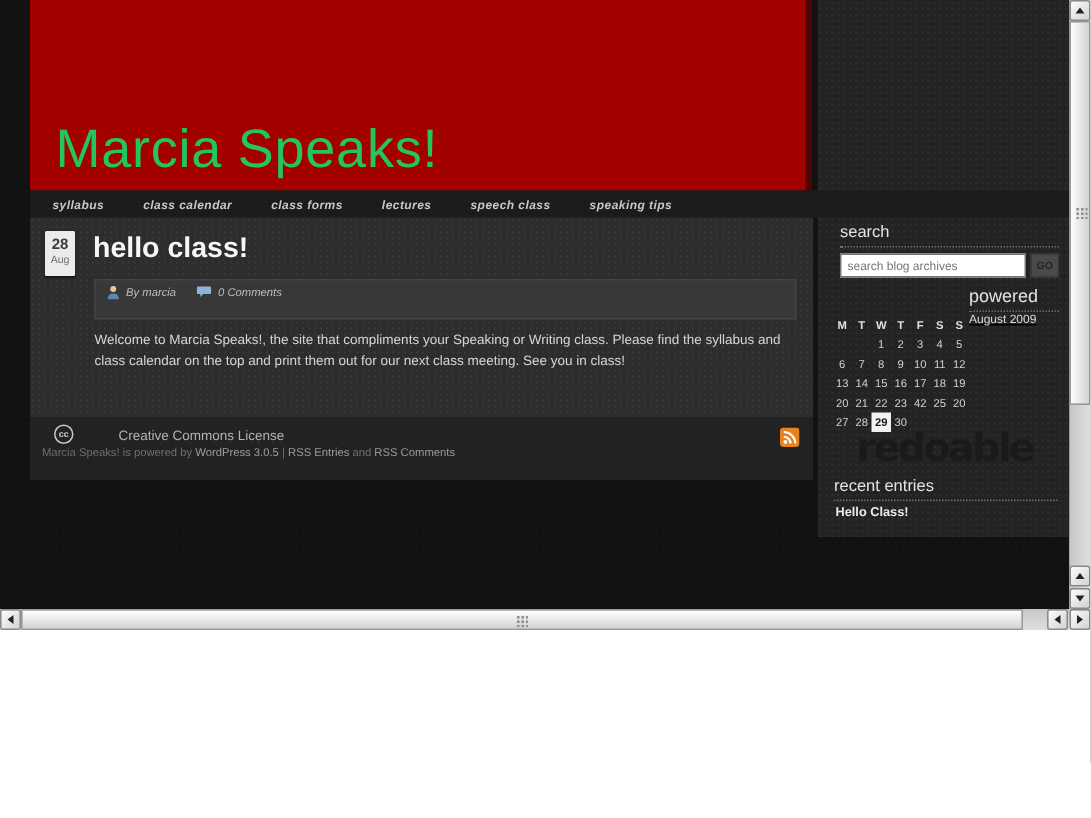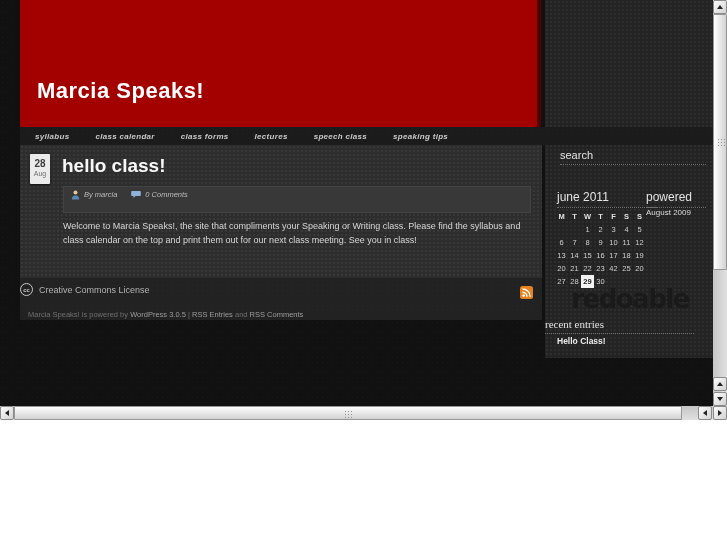--- a/index.html
+++ b/index.html
@@ -9,63 +9,63 @@
 
   
   .viewport { position:absolute; left:0; top:0; width:713px; height:406px; background:#111111; overflow:hidden; }
   .tex { background-image:radial-gradient(rgba(255,255,255,0.05) 0.8px, rgba(0,0,0,0) 1px); background-size:4px 4px; }
   .tex-dark { background-image:radial-gradient(rgba(255,255,255,0.025) 0.8px, rgba(0,0,0,0) 1px); background-size:5px 5px; }
 
   .right-region { position:absolute; left:545px; top:0; width:168px; height:358px; background-color:#232323; }
 
   
   .masthead { position:absolute; left:20px; top:0; width:521px; height:127px; background:#a30000; border-right:4px solid #4f0404; }
-  .site-title { position:absolute; left:17px; top:78px; font-size:22px; font-weight:700; color:#ffffff; letter-spacing:0.5px; }
+  .site-title { position:absolute; left:17px; top:78px; font-size:36px; font-weight:400; color:#22c55e; letter-spacing:0.5px; }
 
   
   .navbar { position:absolute; left:20px; top:127px; width:693px; height:18px; background-color:#1b1b1b; display:flex; align-items:center; padding-left:2px;font-style:italic; }
   .nav-item { padding:0 13px; font-size:8px; font-weight:bold; color:#c9c9c9; letter-spacing:0.3px; cursor:pointer; }
 
   
   .main-col { position:absolute; left:20px; top:145px; width:522px; height:133px; background-color:#2d2d2d; }
   .date-badge { position:absolute; left:10px; top:9px; width:20px; height:30px; background:#ebebeb; border-radius:1px; box-shadow:0 1px 2px rgba(0,0,0,0.6); text-align:center; }
   .date-day { font-size:10px; font-weight:bold; color:#3c3c3c; line-height:13px; padding-top:3px; }
   .date-month { font-size:7px; color:#6d6d6d; line-height:8px; }
   .post-title { position:absolute; left:42px; top:10px; font-size:19px; font-weight:bold; color:#f7f7f7; }
   .meta-box { position:absolute; left:43px; top:41px; width:468px; height:27px; background:#383838; border:1px solid #434343; padding:2px 7px;font-style:italic; }
   .meta-row { display:flex; align-items:center; height:11px; font-size:7.5px; color:#bdbdbd; }
   .meta-row .ico { margin-right:4px; display:inline-flex; }
   .meta-sep { width:14px; }
   .post-body { position:absolute; left:43px; top:75px; width:470px; font-size:9px; line-height:13.5px; color:#d6d6d6; }
 
   
   .footer { position:absolute; left:20px; top:278px; width:522px; height:42px; background-color:#222222; }
-  .cc-row { position:absolute; left:0; top:5px; display:flex; align-items:center; }
+  .cc-row { position:absolute; left:16px; top:5px; display:flex; align-items:center;gap:24px; }
   .cc-icon { width:13px; height:13px; border:1.5px solid #c9c9c9; border-radius:50%; color:#c9c9c9; font-size:6px; font-weight:bold; display:flex; align-items:center; justify-content:center; }
   .cc-label { margin-left:6px; font-size:9px; color:#b2b2b2; }
   .rss-icon { position:absolute; right:9px; top:7px; }
-  .powered { position:absolute; left:8px; top:32px; font-size:7.5px; color:#6f6f6f; }
+  .powered { position:absolute; left:8px; top:19px; font-size:7.5px; color:#6f6f6f; }
   .powered .lnk { color:#9c9c9c; }
 
   
   .sb-heading { font-size:11px; color:#e3e3e3; border-bottom:1px dotted #6e6e6e; padding-bottom:3px; }
   .sb-search-head { position:absolute; left:15px; top:149px; width:146px; }
   .sb-search-row { position:absolute; left:15px; top:169px; display:flex; }
   .sb-search-input { width:124px; height:16px; background:#ffffff; border:1px solid #777; font-size:8px; color:#555; padding:0 4px; font-family:"Liberation Sans", sans-serif; }
   .sb-go { width:19px; height:16px; margin-left:3px; background:#4a4a4a; border:1px solid #3a3a3a; color:#222; font-size:7px; font-weight:bold; display:flex; align-items:center; justify-content:center; cursor:pointer; }
   .sb-cal-head { position:absolute; left:12px; top:190px; width:100px; font-size:12px; }
   .sb-months-head { position:absolute; left:101px; top:190px; width:60px; font-size:12px; }
   .cal-table { position:absolute; left:10px; top:210px; width:91px; display:grid; grid-template-columns:repeat(7,13px); grid-auto-rows:13px; }
   .cal-cell { font-size:7.5px; color:#cfcfcf; display:flex; align-items:center; justify-content:center; }
   .cal-head { font-weight:bold; color:#e0e0e0; }
   .cal-cell.today { background:#f2f2f2; color:#1a1a1a; font-weight:bold; }
-  .months-list { position:absolute; left:101px; top:207px; }
+  .months-list { position:absolute; left:101px; top:207px;text-decoration:underline; }
   .months-list .m-item { font-size:8px; color:#dcdcdc; line-height:11px; cursor:pointer; }
   .theme-logo { position:absolute; left:10px; top:284px; width:150px; text-align:center; font-family:"DejaVu Sans", sans-serif; font-size:26px; font-weight:bold; letter-spacing:-1.5px; color:#1a1a1a; text-transform:lowercase; }
-  .sb-recent-head { position:absolute; left:0; top:318px; width:149px;font-family:Liberation Serif, serif; }
+  .sb-recent-head { position:absolute; left:11px; top:318px; width:149px; }
   .recent-list { position:absolute; left:12px; top:336px; }
   .recent-list .r-item { font-size:8.5px; font-weight:bold; color:#ececec; line-height:11px; cursor:pointer; }
 
   
   .vscroll { position:absolute; left:713px; top:0; width:14px; height:406px; background:linear-gradient(to right,#c6c6c6,#e0e0e0); }
   .hscroll { position:absolute; left:0; top:406px; width:727px; height:14px; background:linear-gradient(to bottom,#c6c6c6,#e0e0e0); }
   .sc-btn { position:absolute; width:14px; height:14px; background:linear-gradient(135deg,#fdfdfd,#d2d2d2); border:1px solid #8a8a8a; border-radius:2px; display:flex; align-items:center; justify-content:center; }
   .tri-up { width:0; height:0; border-left:3px solid transparent; border-right:3px solid transparent; border-bottom:4px solid #222; }
   .tri-down { width:0; height:0; border-left:3px solid transparent; border-right:3px solid transparent; border-top:4px solid #222; }
   .tri-left { width:0; height:0; border-top:3px solid transparent; border-bottom:3px solid transparent; border-right:4px solid #222; }
@@ -144,22 +144,25 @@
         <span class="lnk">WordPress 3.0.5</span>
         <span>|</span>
         <span class="lnk">RSS Entries</span>
         <span>and</span>
         <span class="lnk">RSS Comments</span>
       </div>
     </div>
 
     <div class="right-widgets" style="position:absolute; left:545px; top:0; width:168px; height:358px;padding-left:36px;">
       <div class="sb-heading sb-search-head">search</div>
-
-      <div class="sb-heading sb-cal-head">june 2011</div>
+      <div class="sb-search-row">
+        <input class="sb-search-input" type="text" placeholder="search blog archives" style="">
+        <div class="sb-go">GO</div>
+      </div>
+
       <div class="cal-table">
 
       <div class="cal-cell cal-head">M</div>
           <div class="cal-cell cal-head">T</div>
           <div class="cal-cell cal-head">W</div>
           <div class="cal-cell cal-head">T</div>
           <div class="cal-cell cal-head">F</div>
           <div class="cal-cell cal-head">S</div>
           <div class="cal-cell cal-head">S</div>
           <div class="cal-cell"></div>

